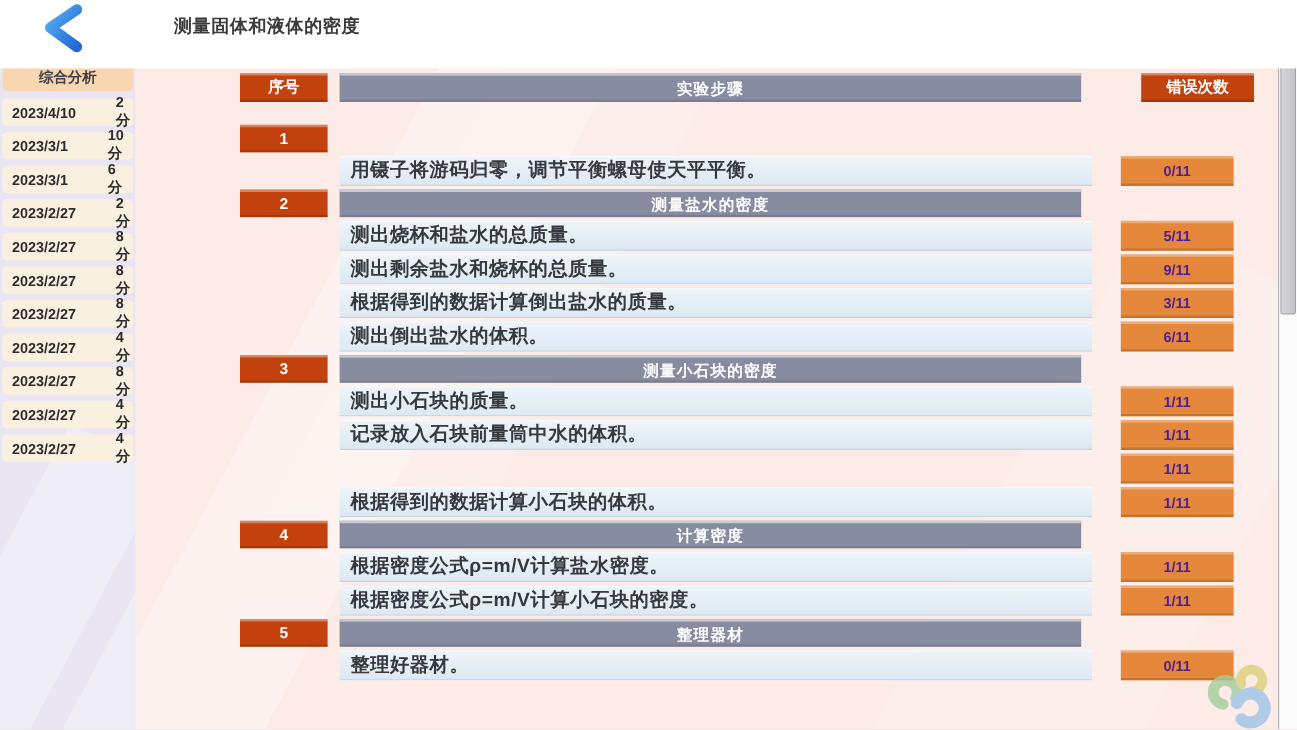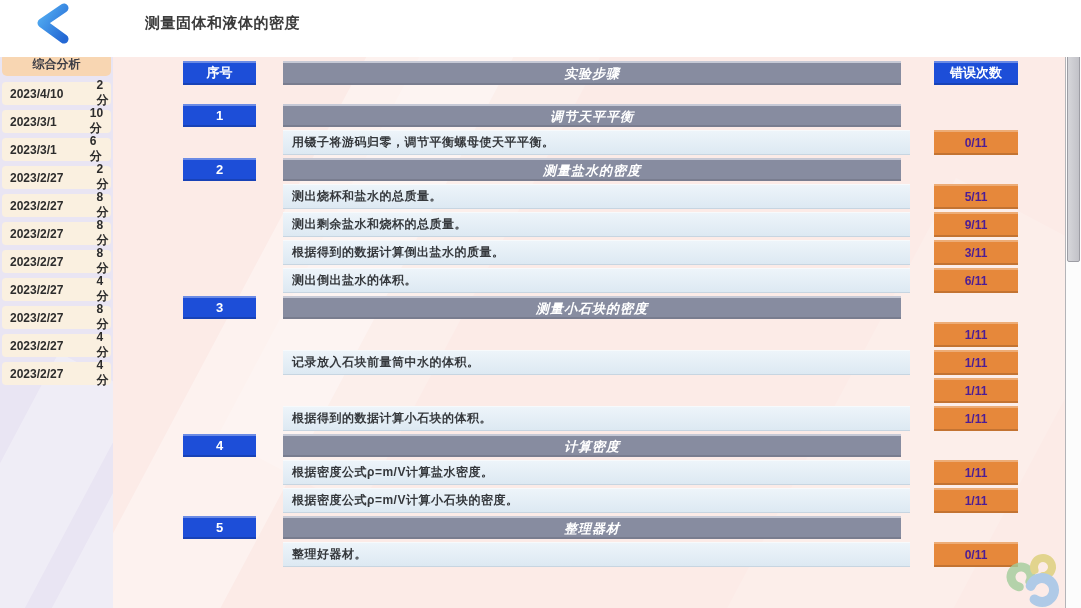--- a/index.html
+++ b/index.html
@@ -22,26 +22,26 @@
   
   .main{position:absolute;left:113px;top:45px;right:0;bottom:0;background:#fcebe7;border-top:7px solid #0f0f0f;overflow:hidden;z-index:3;}
   .main .stripe{position:absolute;background:rgba(255,255,255,.35);transform:rotate(28deg);z-index:0;}
   .table{position:relative;z-index:2;}
   .row{position:relative;}
   .thead{height:24px;margin-top:9px;margin-bottom:19px;}
   .section-row{height:23px;margin-bottom:3px;}
   .step-row{height:25px;margin-bottom:3px;}
   .col-num{position:absolute;left:70px;width:73px;top:0;bottom:0;}
   .col-step{position:absolute;left:170px;width:618px;top:0;bottom:0;}
-  .col-err{position:absolute;left:821px;width:84px;top:0;bottom:0;}
-  .badge-green{background:#1d4ed8;color:#ffffff;font-size:13px;display:flex;align-items:center;justify-content:center;
-    box-shadow:inset 0 2px rgba(255,255,255,.35), inset 0 -2px rgba(0,0,0,.15);}
+  .col-err{position:absolute;left:821px;width:94px;top:0;bottom:0;}
+  .badge-green{background:#c2410c;color:#ffffff;font-size:13px;display:flex;align-items:center;justify-content:center;
+    box-shadow:inset 0 2px rgba(255,255,255,.35), inset 0 -2px rgba(0,0,0,.15);margin-left:17px;}
   .bar-gray{background:#878ca0;border-top:2px solid #c6c9d6;color:#ffffff;font-size:13px;letter-spacing:1px;
-    display:flex;align-items:center;justify-content:center;box-shadow:inset 0 -2px rgba(0,0,0,.10);font-style:italic;}
-  .step-text{background:linear-gradient(180deg,#eef5fa 0%,#dce8f2 100%);color:#35383c;font-size:12px;
+    display:flex;align-items:center;justify-content:center;box-shadow:inset 0 -2px rgba(0,0,0,.10);}
+  .step-text{background:linear-gradient(180deg,#eef5fa 0%,#dce8f2 100%);color:#35383c;font-size:16px;
     display:flex;align-items:center;padding-left:9px;letter-spacing:.5px;
     box-shadow:inset 0 1px #f7fafc, inset 0 -1px #c7d5e1;}
   .badge-orange{background:#e6883b;color:#4c1d95;font-size:12px;display:flex;align-items:center;justify-content:center;
     box-shadow:inset 0 2px rgba(255,255,255,.30), inset 0 -2px rgba(0,0,0,.15);}
   
   .scrollbar{position:absolute;top:0;right:0;width:15px;bottom:0;background:#fcfcfc;border-left:1px solid #b4b4b8;z-index:5;}
   .scroll-thumb{position:absolute;top:0;left:1px;right:1px;height:208px;border:1px solid #9d9da4;border-radius:2px;
     background:linear-gradient(90deg,#d6d6da 0%,#c2c2c8 100%);cursor:pointer;}
   
   .logo{position:absolute;right:17px;bottom:0px;z-index:2;opacity:.8;}
@@ -136,21 +136,20 @@
     <div class="table">
 
       <div class="row thead">
         <div class="badge-green col-num">序号</div>
         <div class="bar-gray col-step">实验步骤</div>
         <div class="badge-green col-err">错误次数</div>
       </div>
       <div id="table-body">
   <div class="row section-row">
     <div class="badge-green col-num">1</div>
-    <div class="bar-gray col-step">调节天平平衡</div>
   </div>
 
   <div class="row step-row">
     <div class="step-text col-step">用镊子将游码归零，调节平衡螺母使天平平衡。</div>
     <div class="badge-orange col-err">0/11</div>
   </div>
 
   <div class="row section-row">
     <div class="badge-green col-num">2</div>
     <div class="bar-gray col-step">测量盐水的密度</div>
@@ -175,20 +174,21 @@
     <div class="step-text col-step">测出倒出盐水的体积。</div>
     <div class="badge-orange col-err">6/11</div>
   </div>
 
   <div class="row section-row">
     <div class="badge-green col-num">3</div>
     <div class="bar-gray col-step">测量小石块的密度</div>
   </div>
 
   <div class="row step-row">
+    <div class="step-text col-step">测出小石块的质量。</div>
     <div class="badge-orange col-err">1/11</div>
   </div>
 
   <div class="row step-row">
     <div class="step-text col-step">记录放入石块前量筒中水的体积。</div>
     <div class="badge-orange col-err">1/11</div>
   </div>
 
   <div class="row step-row">
     <div class="badge-orange col-err">1/11</div>

